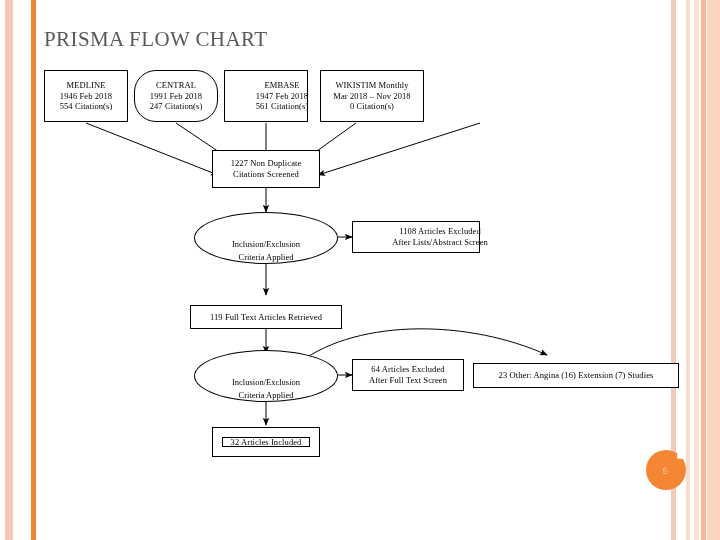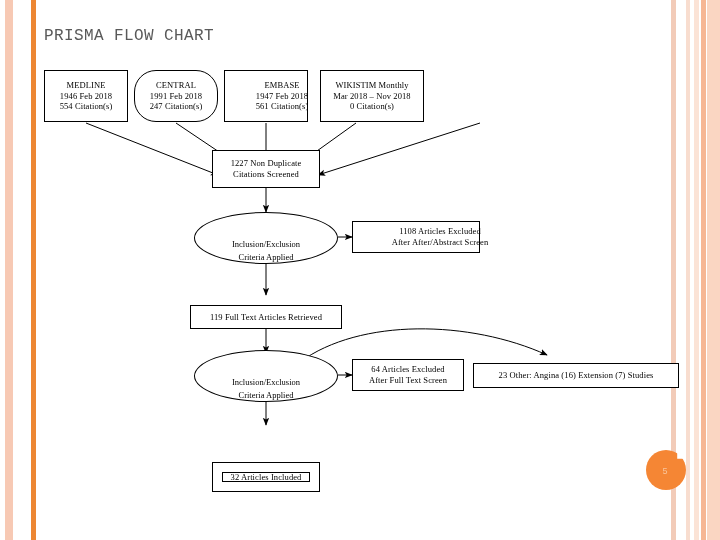--- a/index.html
+++ b/index.html
@@ -35,22 +35,22 @@
   .stripe-r2 { left: 686px; width: 4px;  background: #f8ddcf; }
   .stripe-r3 { left: 694px; width: 5px;  background: #fbe3d6; }
   .stripe-r4 { left: 701px; width: 5px;  background: #f6b794; }
   .stripe-r5 { left: 707px; width: 13px; background: #fad6c2; }
 
   
   #title {
     position: absolute;
     left: 44px;
     top: 27px;
-    font-family: Liberation Mono, monospace;
-    font-size: 16px;
+    font-family: Liberation Serif, serif;
+    font-size: 21px;
     color: #595959;
     letter-spacing: 0.4px;
     white-space: nowrap;
     font-variant: small-caps;
     text-transform: capitalize;
   }
 
   
   #diagram {
     position: absolute;
@@ -95,21 +95,20 @@
     align-items: center;
     justify-content: flex-end;
     text-align: center;
     line-height: 1.45;
     font-size: 8.5px;
   }
 
   .node.double {
     border: 1px solid #000000;
     padding: 10px;
-    margin-top: 35px;
   }
   .node.double .inner {
     border: 1px solid #000000;
     width: 100%;
     height: 100%;
     display: flex;
     align-items: center;
     justify-content: center;
     background: #ffffff;
   }
@@ -214,21 +213,21 @@
       <span class="ln">Citations Screened</span>
     </div>
 
     <div class="ellipse" style="left:194px; top:212px; width:144px; height:52px;">
       <span class="ln">Inclusion/Exclusion</span>
       <span class="ln">Criteria Applied</span>
     </div>
 
     <div class="node" style="left:352px; top:221px; width:128px; height:32px;padding-left:48px;">
       <span class="ln">1108 Articles Excluded</span>
-      <span class="ln">After After/Abstract Screen</span>
+      <span class="ln">After Lists/Abstract Screen</span>
     </div>
 
     <div class="node" style="left:190px; top:305px; width:152px; height:24px;">
       <span class="ln">119 Full Text Articles Retrieved</span>
     </div>
 
     <div class="ellipse" style="left:194px; top:350px; width:144px; height:52px;">
       <span class="ln">Inclusion/Exclusion</span>
       <span class="ln">Criteria Applied</span>
     </div>

